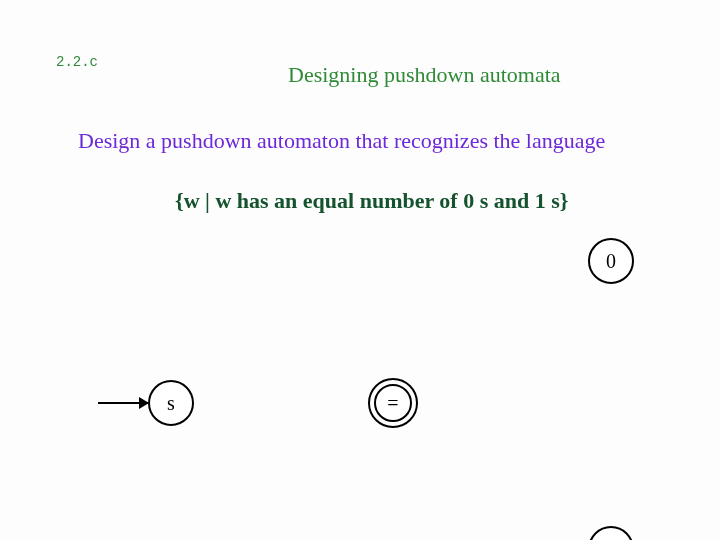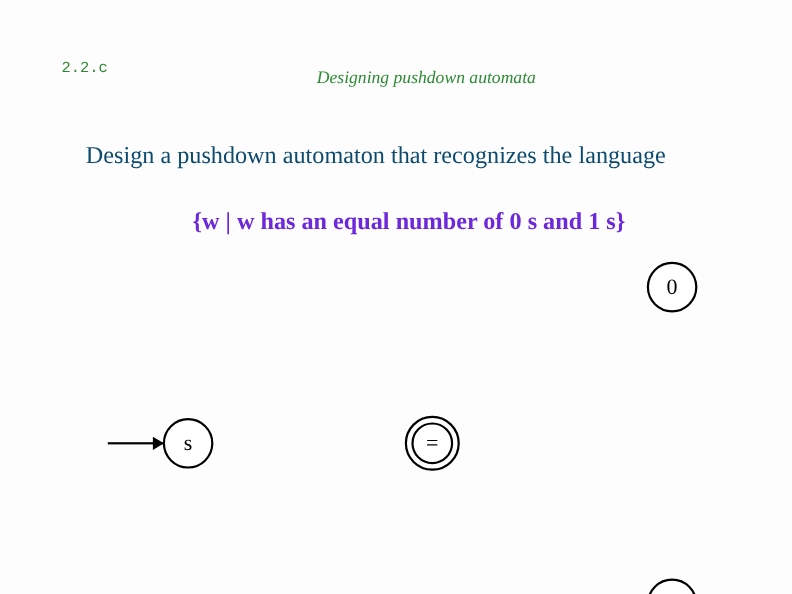--- a/index.html
+++ b/index.html
@@ -16,38 +16,37 @@
       top: 6px;
       left: 8px;
       font-family: "Courier New", Courier, monospace;
       font-size: 14px;
       color: #2f8a36;
     }
     .title {
       position: absolute;
       top: 14px;
       left: 240px;
-      font-size: 16px;
+      font-size: 22px;
       color: #2f8a36;
-      font-style: italic;
     }
     .desc {
       position: absolute;
       top: 80px;
       left: 30px;
       font-size: 22px;
-      color: #0c4a6e;
+      color: #6d28d9;
     }
     .lang {
       position: absolute;
       top: 140px;
       left: 127px;
       font-size: 22px;
       font-weight: bold;
-      color: #6d28d9;
+      color: #14532d;
     }
     .state {
       position: absolute;
       border: 2px solid #000;
       border-radius: 50%;
       background: #fff;
       display: flex;
       align-items: center;
       justify-content: center;
       font-size: 20px;

